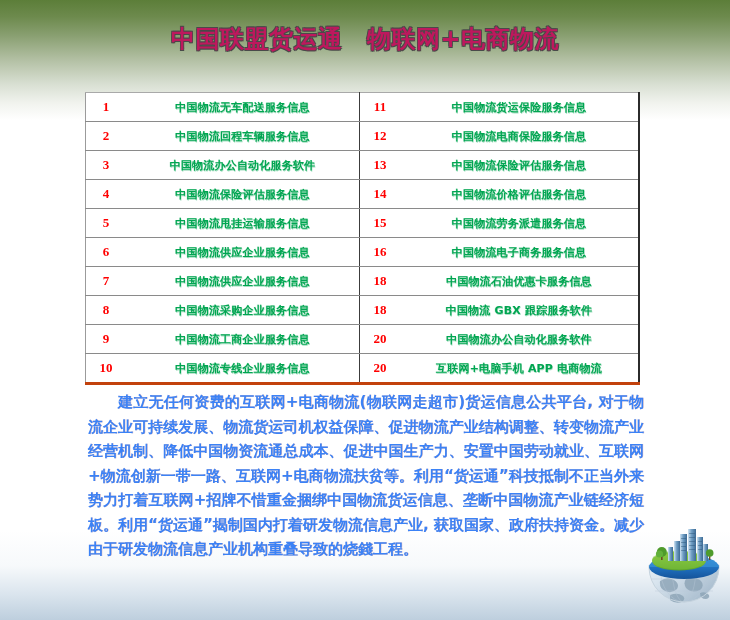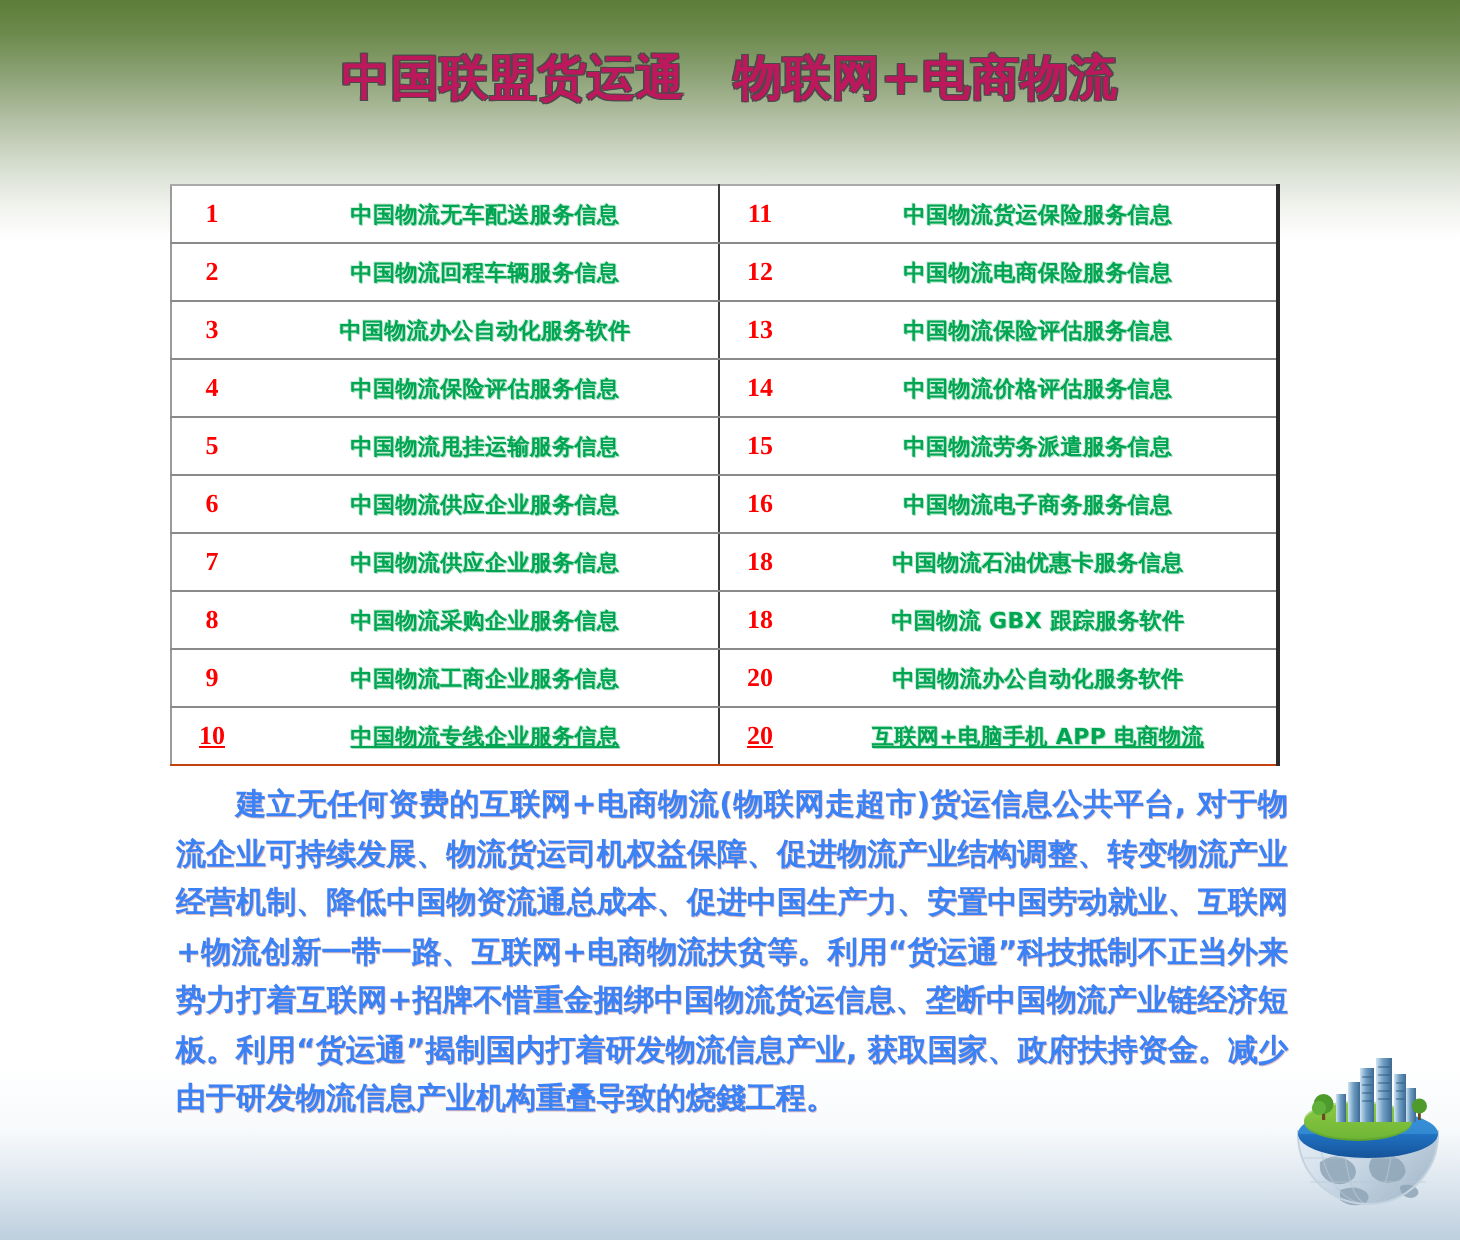--- a/index.html
+++ b/index.html
@@ -78,21 +78,21 @@
     background: #ffffff;
   }
   #items-table td {
     height: 28px;
     padding: 0;
     vertical-align: middle;
     border-top: 1px solid #8a8a8a;
     border-bottom: 1px solid #8a8a8a;
   }
   #items-table tr:first-child td { border-top: 1px solid #a9a9a9; }
-  #items-table tr:last-child  td { border-bottom: 1px solid #c2410c; text-decoration: underline; }
+  #items-table tr:last-child  td { border-bottom: 3px solid #c2410c; }
   td.num {
     width: 40px;
     text-align: center;
     color: #ff0000;
     font-size: 13px;
     font-weight: bold;
     font-family: "Liberation Serif", "DejaVu Serif", serif;
   }
   td.label {
     text-align: center;

